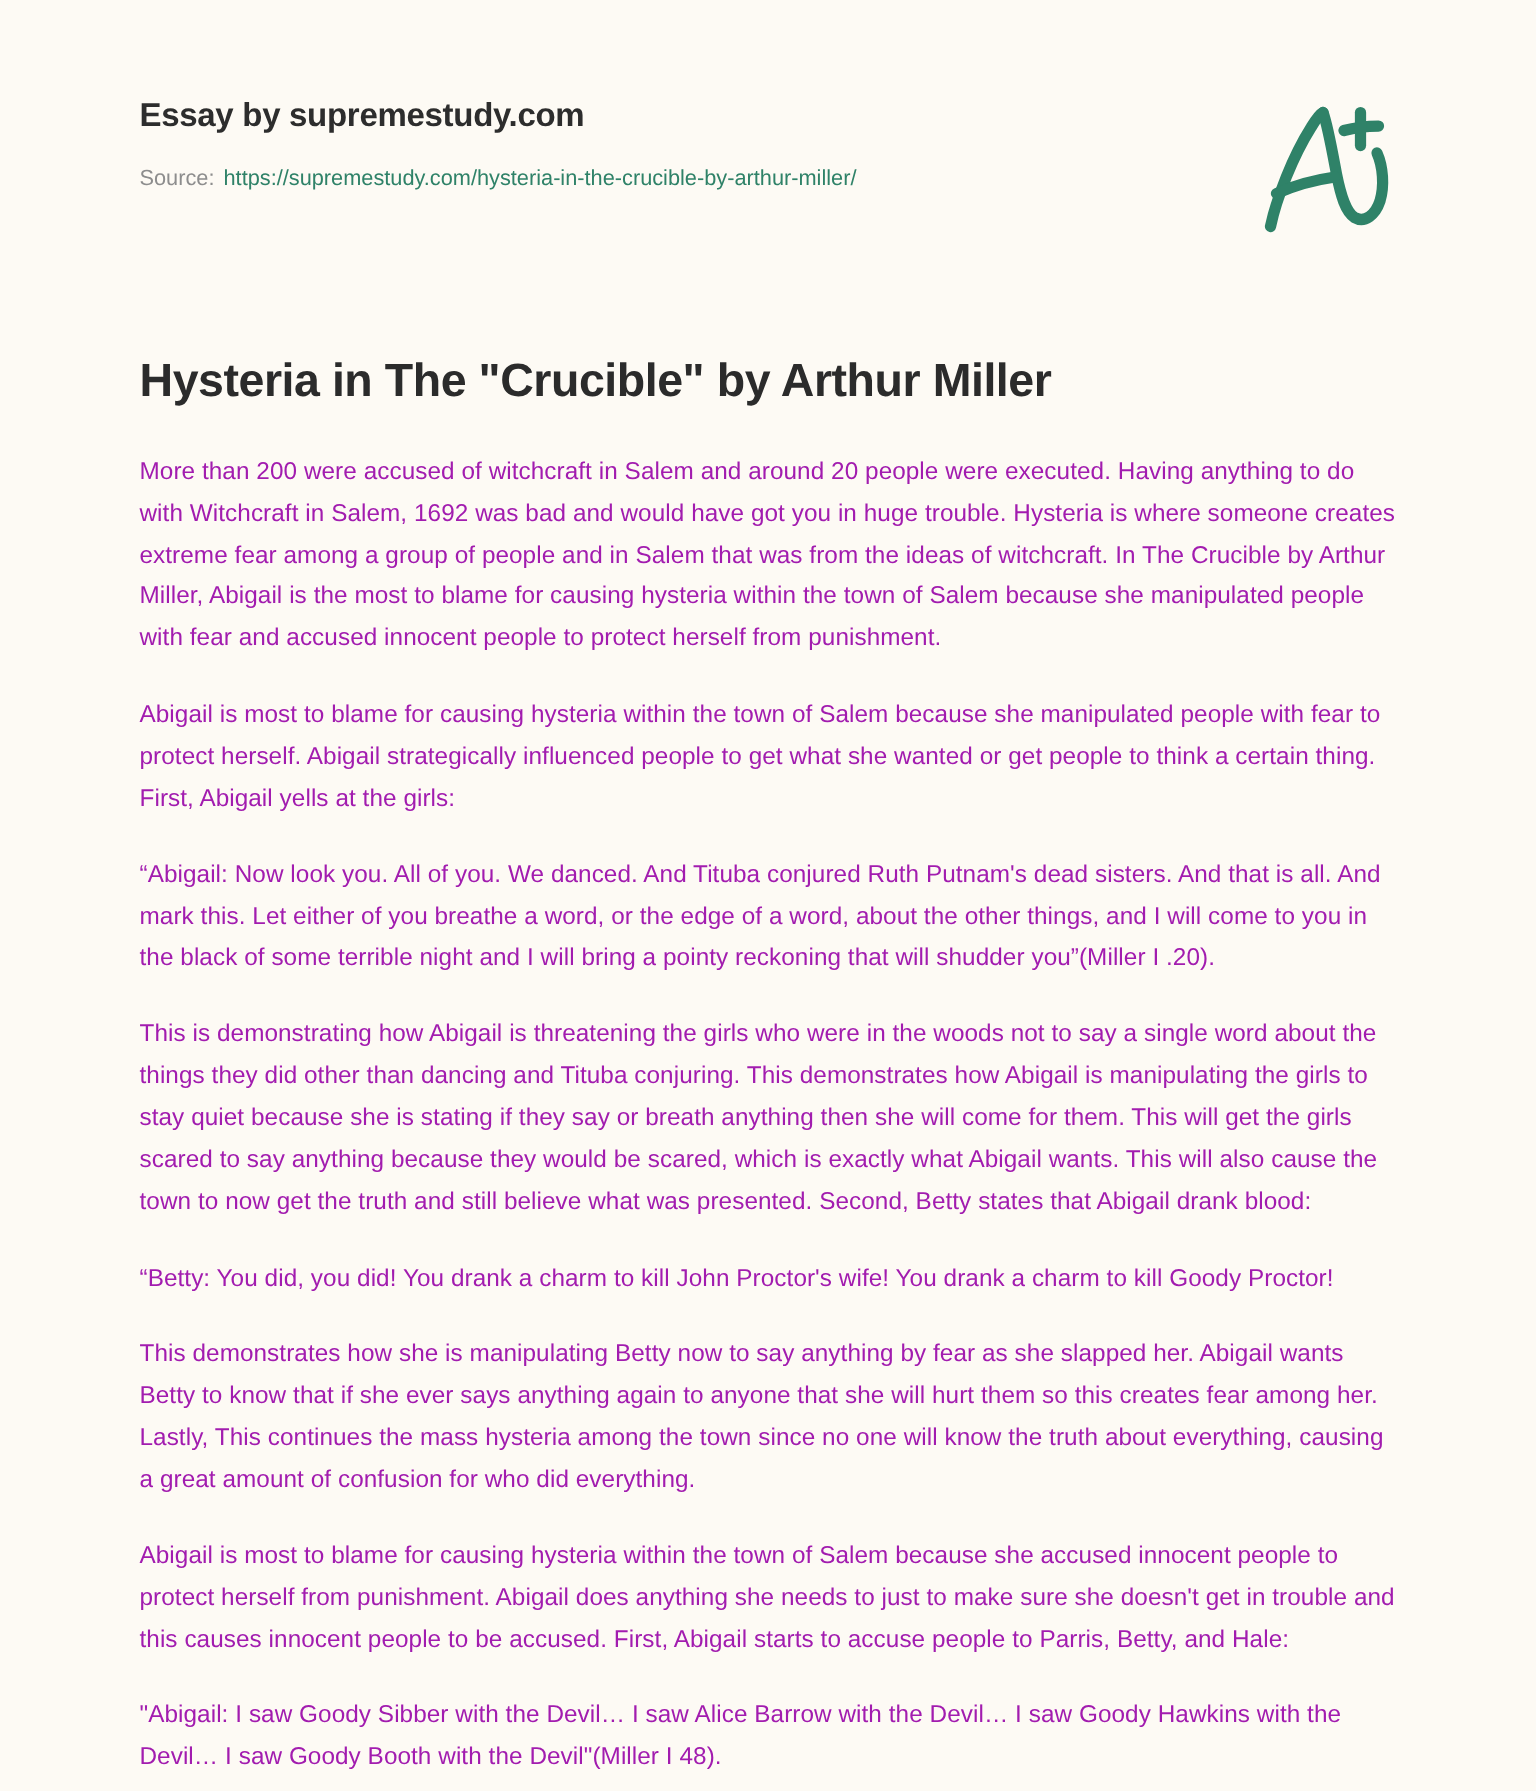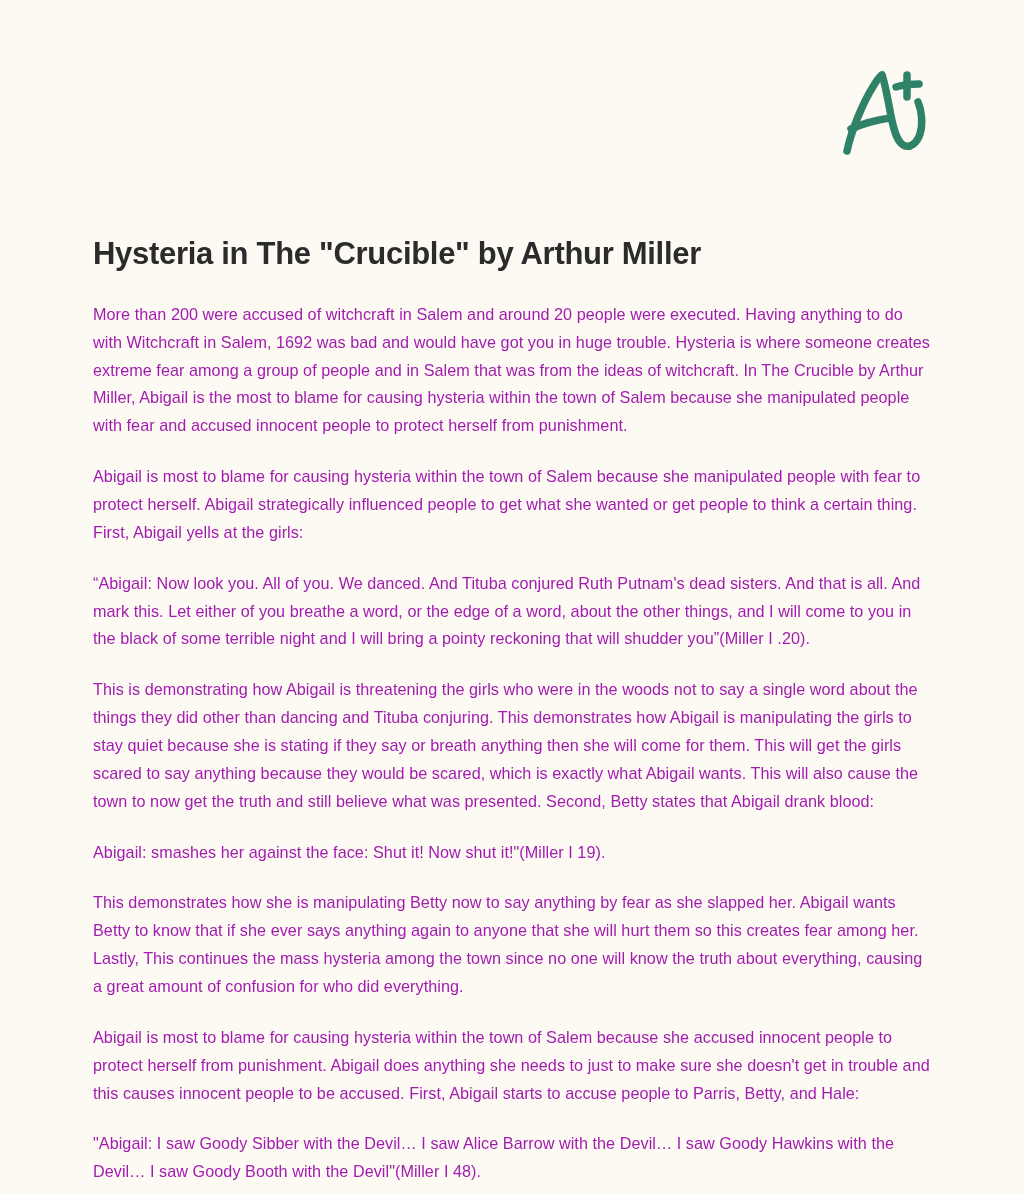--- a/index.html
+++ b/index.html
@@ -94,20 +94,25 @@
   .body-copy p:last-child {
     margin-bottom: 0;
   }
 </style>
 </head>
 <body style="background: rgb(253, 250, 244);">
 
 <div class="page">
 
   <div class="header">
+    <div class="brand-line">Essay by supremestudy.com</div>
+    <div class="source-line">
+      <span class="source-label">Source:</span>
+      <a class="source-url" href="#" style="color: rgb(47, 130, 104);">https://supremestudy.com/hysteria-in-the-crucible-by-arthur-miller/</a>
+    </div>
 
     <div class="logo">
       <svg viewBox="0 0 120 108" xmlns="http://www.w3.org/2000/svg" aria-hidden="true">
         <g fill="none" stroke="#2f8268" stroke-width="7.5" stroke-linecap="round" stroke-linejoin="round">
 
           <path d="M27 93 C31 74 42 46 54 27 C57 22 60 18 62 17"></path>
 
           <path d="M62 17 C65 25 68 42 71 58 C74 73 77 83 83 87 C90 91 97 85 100 76 C103 66 102 53 98 44"></path>
 
           <path d="M31 71 C42 66 56 62 70 60"></path>
@@ -120,20 +125,20 @@
     </div>
   </div>
 
   <div class="article">
     <h1 class="article-title">Hysteria in The "Crucible" by Arthur Miller</h1>
     <div class="body-copy">
         <p>More than 200 were accused of witchcraft in Salem and around 20 people were executed. Having anything to do with Witchcraft in Salem, 1692 was bad and would have got you in huge trouble. Hysteria is where someone creates extreme fear among a group of people and in Salem that was from the ideas of witchcraft. In The Crucible by Arthur Miller, Abigail is the most to blame for causing hysteria within the town of Salem because she manipulated people with fear and accused innocent people to protect herself from punishment.</p>
         <p>Abigail is most to blame for causing hysteria within the town of Salem because she manipulated people with fear to protect herself. Abigail strategically influenced people to get what she wanted or get people to think a certain thing. First, Abigail yells at the girls:</p>
         <p>“Abigail: Now look you. All of you. We danced. And Tituba conjured Ruth Putnam's dead sisters. And that is all. And mark this. Let either of you breathe a word, or the edge of a word, about the other things, and I will come to you in the black of some terrible night and I will bring a pointy reckoning that will shudder you”(Miller I .20).</p>
         <p>This is demonstrating how Abigail is threatening the girls who were in the woods not to say a single word about the things they did other than dancing and Tituba conjuring. This demonstrates how Abigail is manipulating the girls to stay quiet because she is stating if they say or breath anything then she will come for them. This will get the girls scared to say anything because they would be scared, which is exactly what Abigail wants. This will also cause the town to now get the truth and still believe what was presented. Second, Betty states that Abigail drank blood:</p>
-        <p>Abigail: smashes her against the face: Shut it! Now shut it!"(Miller I 19).</p>
+        <p>“Betty: You did, you did! You drank a charm to kill John Proctor's wife! You drank a charm to kill Goody Proctor!</p>
         <p>This demonstrates how she is manipulating Betty now to say anything by fear as she slapped her. Abigail wants Betty to know that if she ever says anything again to anyone that she will hurt them so this creates fear among her. Lastly, This continues the mass hysteria among the town since no one will know the truth about everything, causing a great amount of confusion for who did everything.</p>
         <p>Abigail is most to blame for causing hysteria within the town of Salem because she accused innocent people to protect herself from punishment. Abigail does anything she needs to just to make sure she doesn't get in trouble and this causes innocent people to be accused. First, Abigail starts to accuse people to Parris, Betty, and Hale:</p>
         <p>"Abigail: I saw Goody Sibber with the Devil… I saw Alice Barrow with the Devil… I saw Goody Hawkins with the Devil… I saw Goody Booth with the Devil"(Miller I 48).</p>
       </div>
   </div>
 
 </div>
 
 </body></html>

